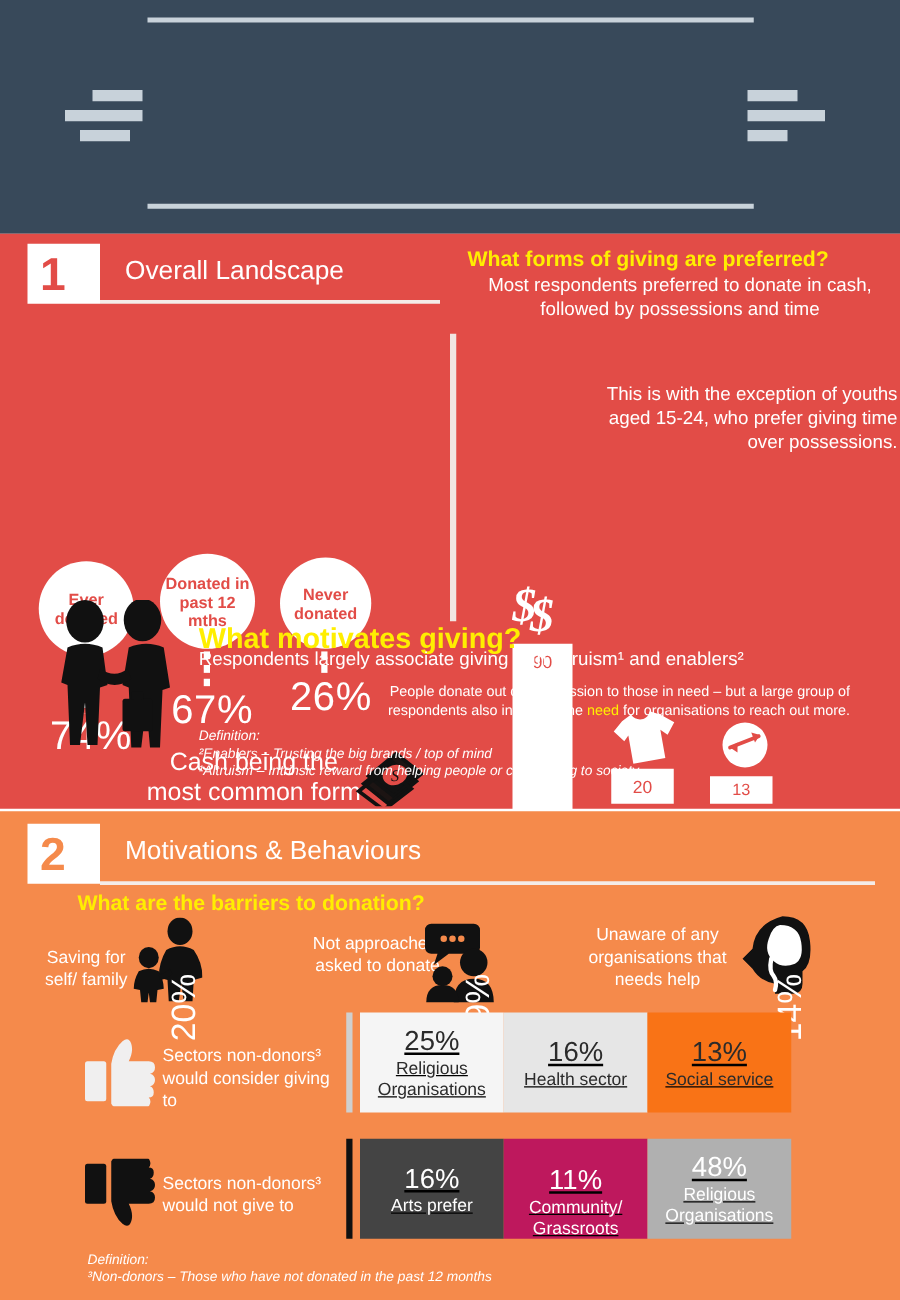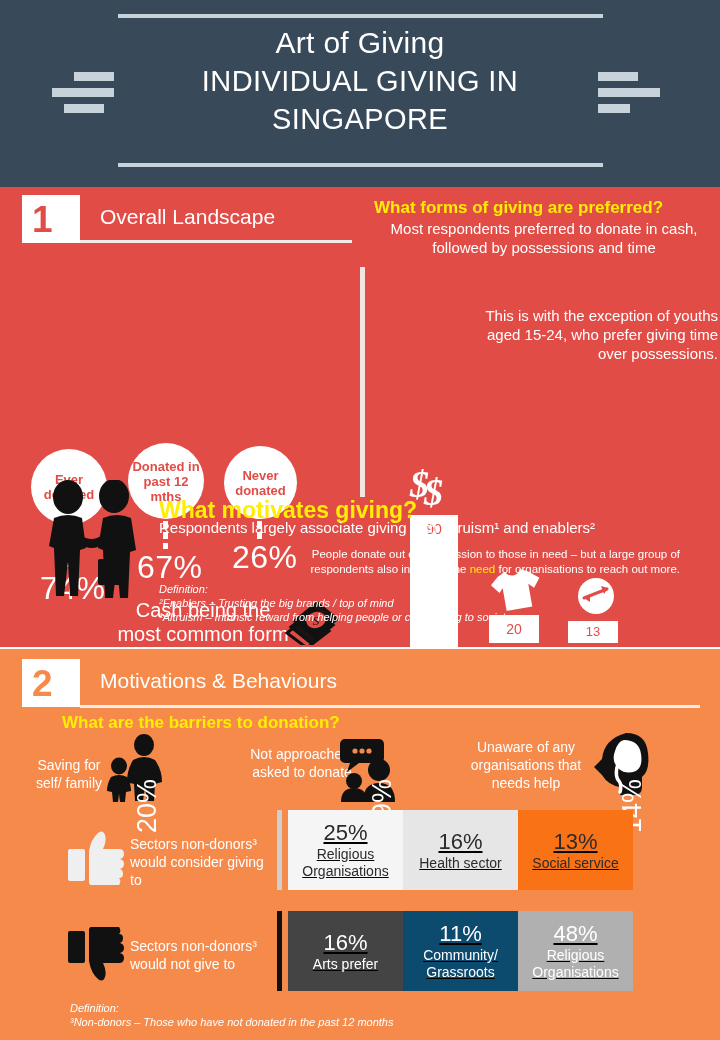--- a/index.html
+++ b/index.html
@@ -166,25 +166,20 @@
     <i></i>
       <i></i>
       <i></i>
   </div>
   <div class="hdr-deco right">
     <i></i>
       <i></i>
       <i></i>
   </div>
 
-  <div class="hdr-title-wrap">
-    <div class="hdr-line1">Art of Giving</div>
-    <div class="hdr-line2">INDIVIDUAL GIVING IN</div>
-    <div class="hdr-line3">SINGAPORE</div>
-  </div>
 </div>
 
 <div class="sec1">
 
   <div class="banner" style="left:22px; top:8px; width:330px; height:52px;">
     <div class="num-box"></div>
     <div class="num">1</div>
     <div class="btitle" style="left:78px;">Overall Landscape</div>
     <div class="bline" style="left:58px; top:45px; width:272px;"></div>
   </div>
@@ -392,21 +387,21 @@
     </svg>
   </span>
   <div class="sector-label" style="left:130px; top:288px; width:148px;">Sectors non-donors³ would not give to</div>
 
   <div class="tbl-accent" style="left:277px; top:262px; height:80px; background:#111111;"></div>
   <div class="tbl" style="left:288px; top:262px;">
     <div class="cell" style="background:#444444; color:#ffffff;">
       <span class="pct">16%</span>
       <span class="nm">Arts prefer</span>
     </div>
-    <div class="cell" style="background:#0c4a6e; color:#ffffff;">
+    <div class="cell" style="background:#be185d; color:#ffffff;justify-content:flex-end;">
       <span class="pct">11%</span>
       <span class="nm">Community/ Grassroots</span>
     </div>
     <div class="cell" style="background:#b0b0b0; color:#ffffff;">
       <span class="pct">48%</span>
       <span class="nm">Religious Organisations</span>
     </div>
   </div>
 
   <div class="footdef" style="left:70px; top:352px;">

